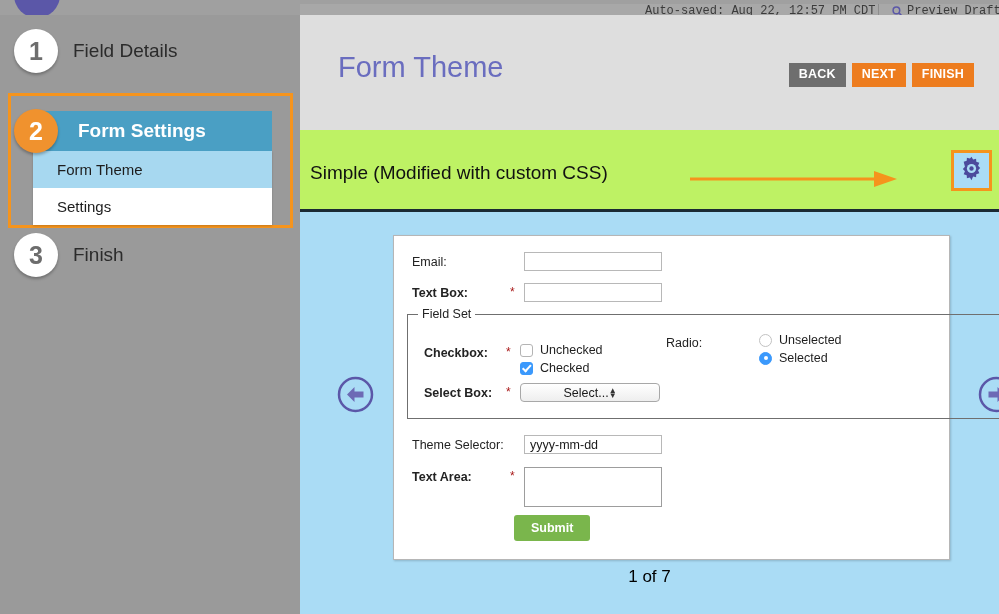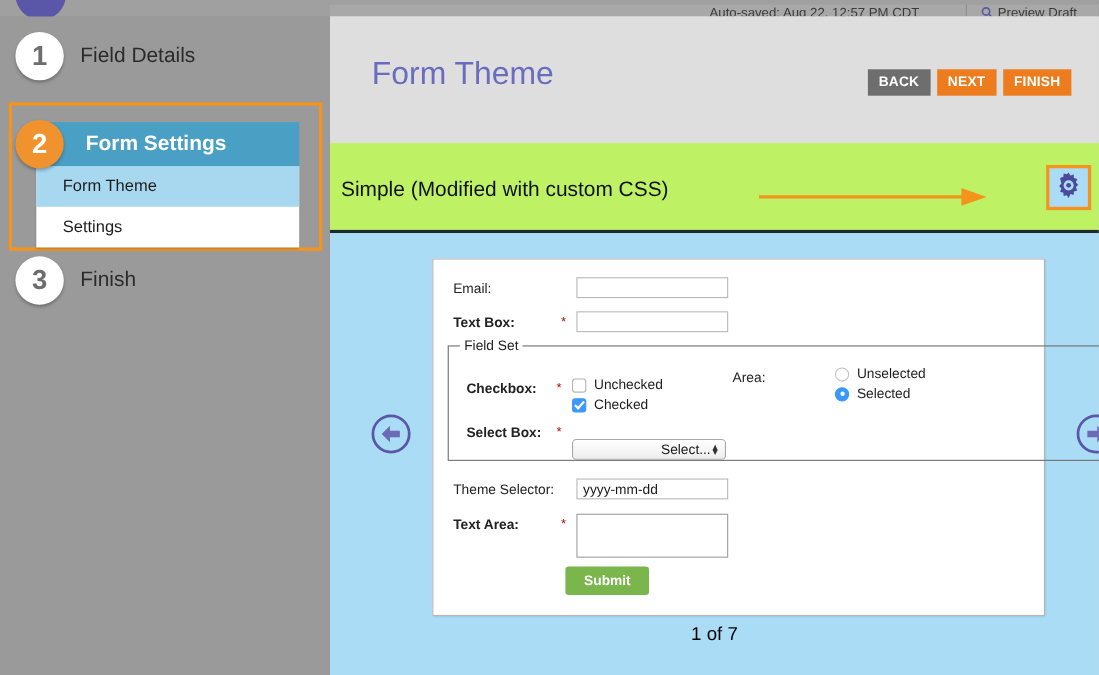--- a/index.html
+++ b/index.html
@@ -17,21 +17,21 @@
 
   
   .topbar {
     position: absolute; left: 0; top: 0; width: 999px; height: 15px;
     background: #a0a0a0;
     overflow: hidden;
   }
   .topbar-inner {
     position: absolute; left: 300px; top: 4px; width: 699px; height: 15px;
     background: #a8a8a8;
-    display: flex; align-items: flex-end; justify-content: flex-end;
+    display: flex; align-items: flex-end; justify-content: flex-end; font-family: Liberation Mono, monospace;
   }
   .autosave {
     font-size: 12px; color: #3b3b3b;
     position: absolute; left: 345px; bottom: 1px;
     white-space: nowrap;
   }
   .topdiv {
     position: absolute; left: 578px; bottom: 0; width: 1px; height: 15px;
     background: #8d8d8d;
   }
@@ -243,25 +243,24 @@
   .rb.on::after {
     content: ""; width: 4px; height: 4px; border-radius: 50%;
     background: #ffffff; display: block;
   }
 
   .select {
     width: 140px; height: 19px;
     border: 1px solid #a8a8a8; border-radius: 4px;
     background: linear-gradient(#ffffff, #eeeeee);
     box-sizing: border-box;
-    display: flex; align-items: center; justify-content: flex-end;
+    display: flex; align-items: center; justify-content: center;
     padding: 0 5px;
     font-size: 12.5px; color: #1a1a1a;
     cursor: pointer;
-    margin-top: 16px;
   }
   .select-arrows { display: flex; flex-direction: column; line-height: 5px; font-size: 8px; color: #333; }
 
   .submit-btn {
     position: absolute; left: 120px; top: 279px;
     background: #7ab64c; color: #ffffff;
     font-size: 12.5px; font-weight: 700;
     padding: 6px 17px; border: none; border-radius: 3px;
     cursor: pointer;
   }
@@ -397,21 +396,21 @@
                 <span class="cb-text">Unchecked</span>
               </div>
               <div class="cb-row">
                 <span class="cb on"></span>
                 <span class="cb-text">Checked</span>
               </div>
             </div>
           </div>
 
           <div class="frow" style="left:258px; top:18px;">
-            <div class="flabel" style="width:93px;">Area:</div>
+            <div class="flabel" style="width:93px;">Radio:</div>
             <div>
               <div class="rb-row">
                 <span class="rb"></span>
                 <span class="rb-text">Unselected</span>
               </div>
               <div class="rb-row">
                 <span class="rb on"></span>
                 <span class="rb-text">Selected</span>
               </div>
             </div>

